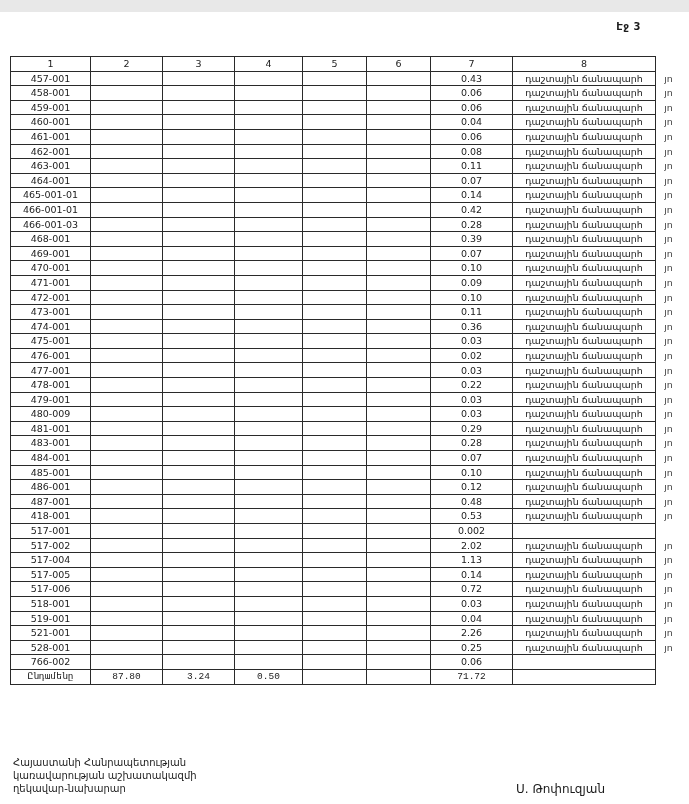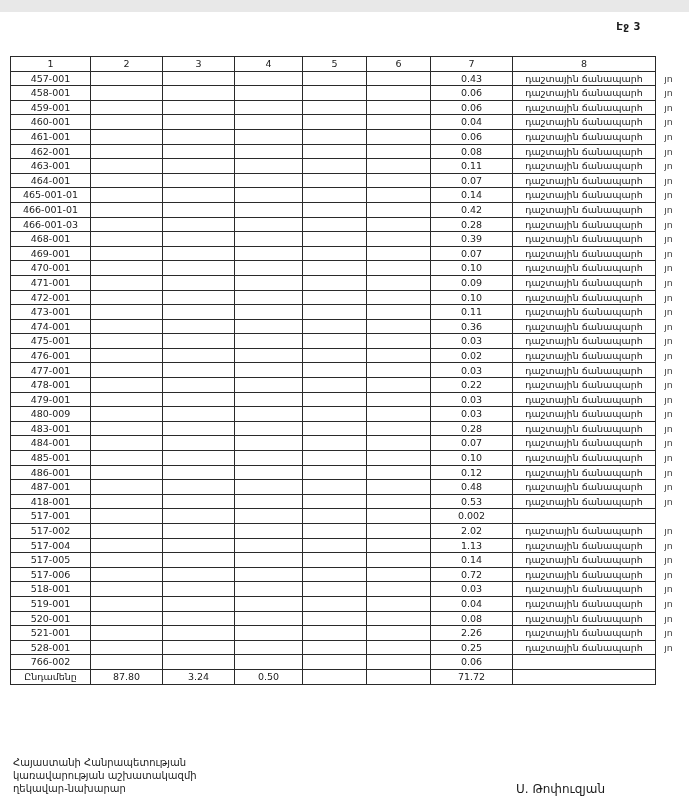--- a/index.html
+++ b/index.html
@@ -33,21 +33,21 @@
   td.b, th.b{border:1px solid #2a2a2a;}
   th.b{font-size:10px;}
   td.margin, th.margin{
     border:none;
     font-size:7.5px;
     color:#444;
     text-align:left;
     padding-left:5px;
   }
   td.col8{font-size:9px;}
-  tr.total td{font-size:9.5px;}
+  tr.total td{font-size:9.5px;font-family:Liberation Mono, monospace;}
   .footer{
     position:absolute;left:13px;top:744px;
     font-size:10px;line-height:13px;
   }
   .signature{
     position:absolute;left:516px;top:770px;
     font-size:12px;
   }
 </style>
 </head>
@@ -341,20 +341,31 @@
           <td class="b col2"></td>
           <td class="b col3"></td>
           <td class="b col4"></td>
           <td class="b col5"></td>
           <td class="b col6"></td>
           <td class="b col7">0.03</td>
           <td class="b col8">դաշտային ճանապարհ</td>
           <td class="margin">յո</td>
         </tr>
         <tr>
+          <td class="b col1">481-001</td>
+          <td class="b col2"></td>
+          <td class="b col3"></td>
+          <td class="b col4"></td>
+          <td class="b col5"></td>
+          <td class="b col6"></td>
+          <td class="b col7">0.29</td>
+          <td class="b col8">դաշտային ճանապարհ</td>
+          <td class="margin">յո</td>
+        </tr>
+        <tr>
           <td class="b col1">483-001</td>
           <td class="b col2"></td>
           <td class="b col3"></td>
           <td class="b col4"></td>
           <td class="b col5"></td>
           <td class="b col6"></td>
           <td class="b col7">0.28</td>
           <td class="b col8">դաշտային ճանապարհ</td>
           <td class="margin">յո</td>
         </tr>
@@ -480,31 +491,20 @@
           <td class="margin">յո</td>
         </tr>
         <tr>
           <td class="b col1">519-001</td>
           <td class="b col2"></td>
           <td class="b col3"></td>
           <td class="b col4"></td>
           <td class="b col5"></td>
           <td class="b col6"></td>
           <td class="b col7">0.04</td>
-          <td class="b col8">դաշտային ճանապարհ</td>
-          <td class="margin">յո</td>
-        </tr>
-        <tr>
-          <td class="b col1">520-001</td>
-          <td class="b col2"></td>
-          <td class="b col3"></td>
-          <td class="b col4"></td>
-          <td class="b col5"></td>
-          <td class="b col6"></td>
-          <td class="b col7">0.08</td>
           <td class="b col8">դաշտային ճանապարհ</td>
           <td class="margin">յո</td>
         </tr>
         <tr>
           <td class="b col1">521-001</td>
           <td class="b col2"></td>
           <td class="b col3"></td>
           <td class="b col4"></td>
           <td class="b col5"></td>
           <td class="b col6"></td>

